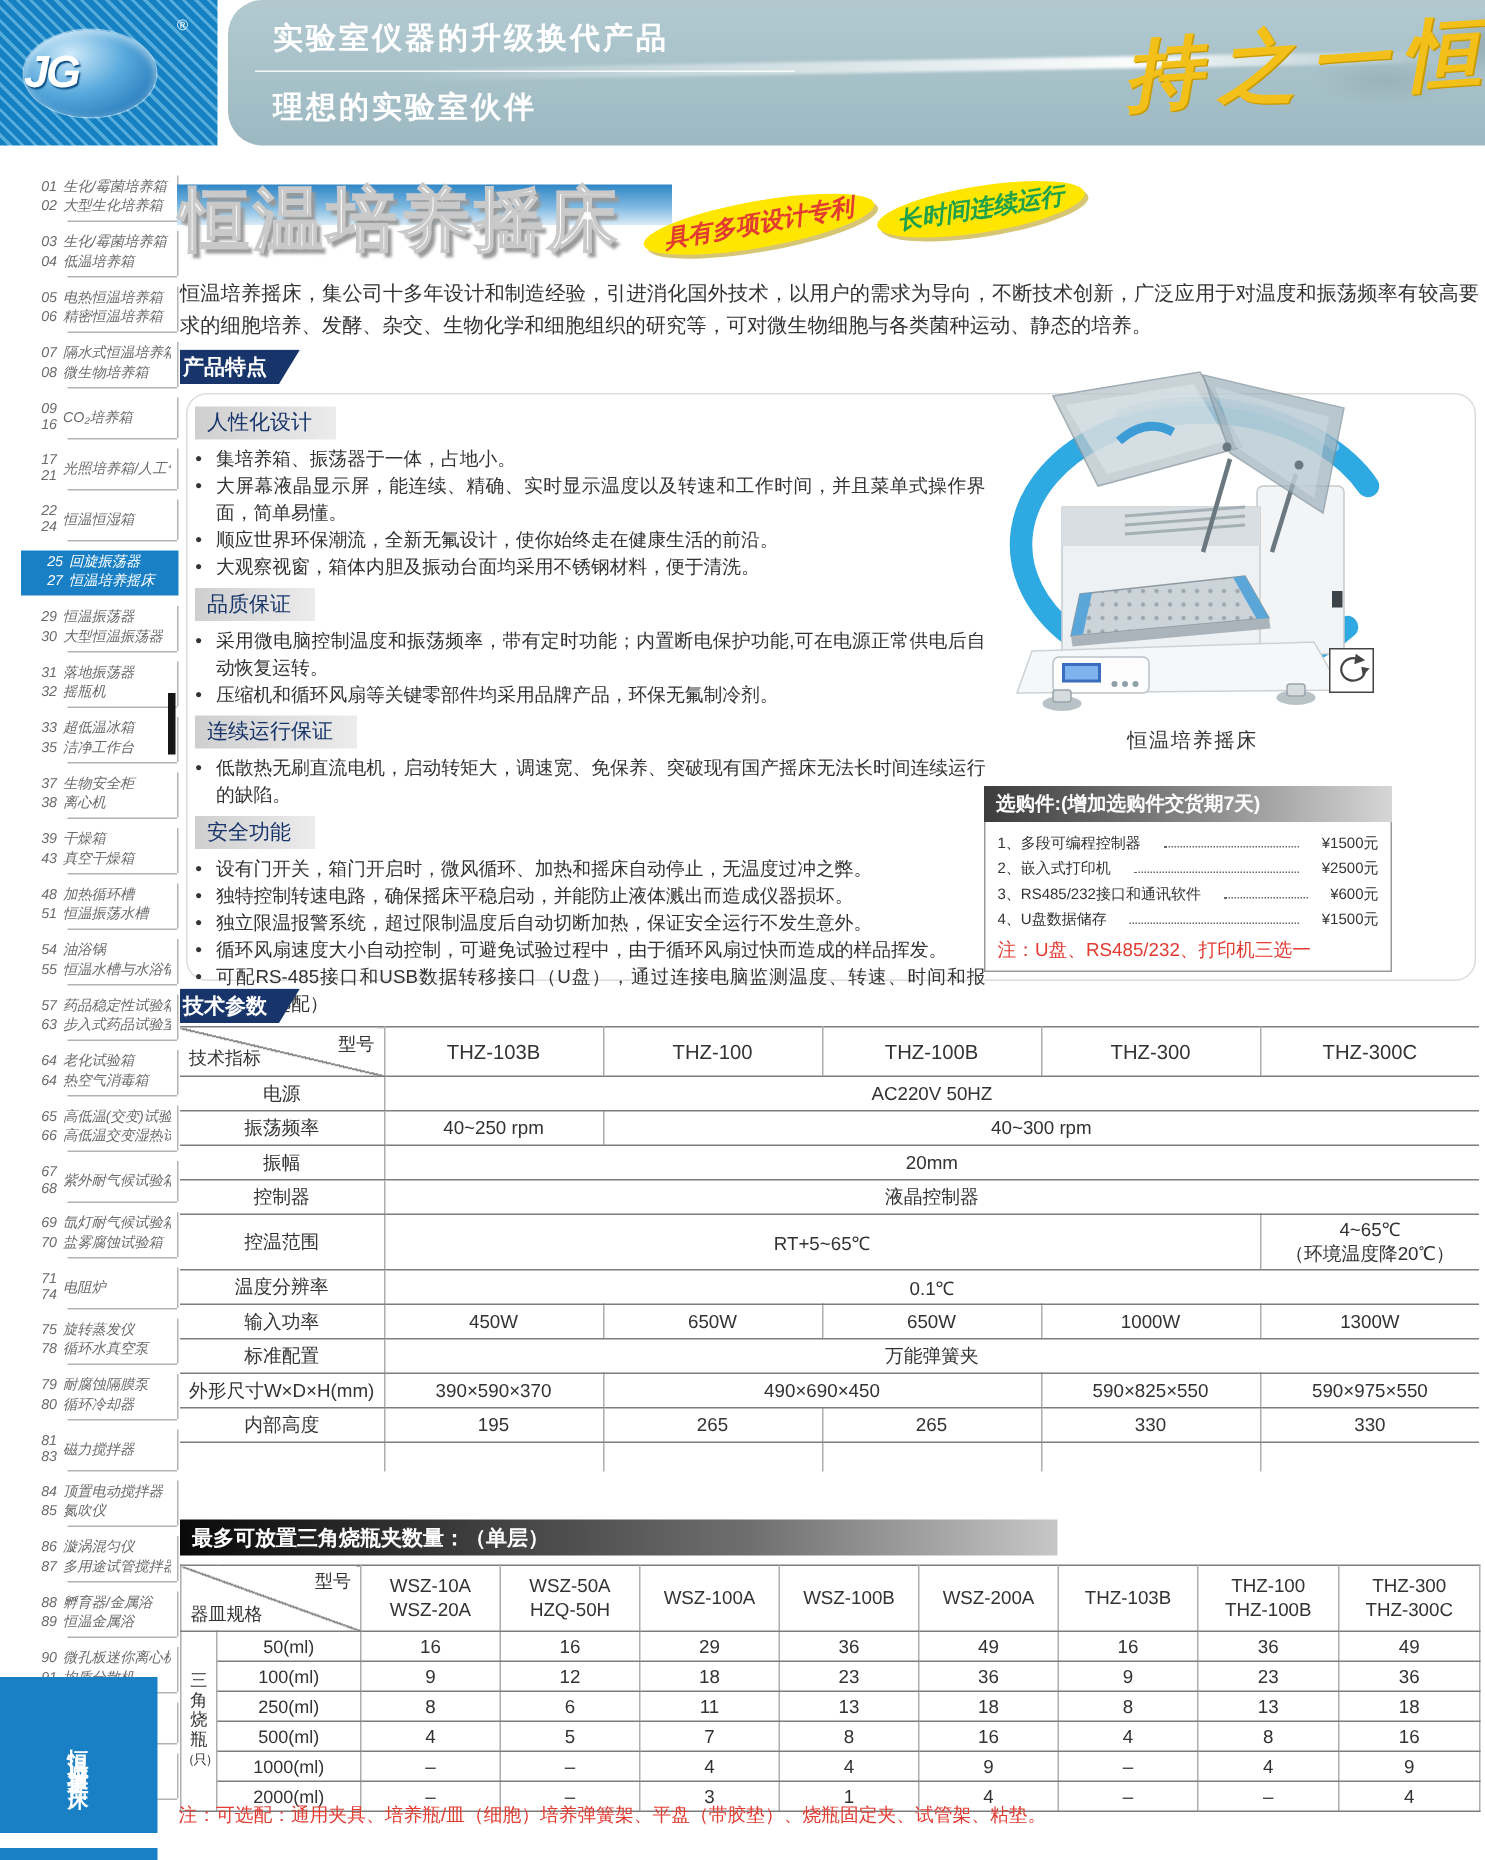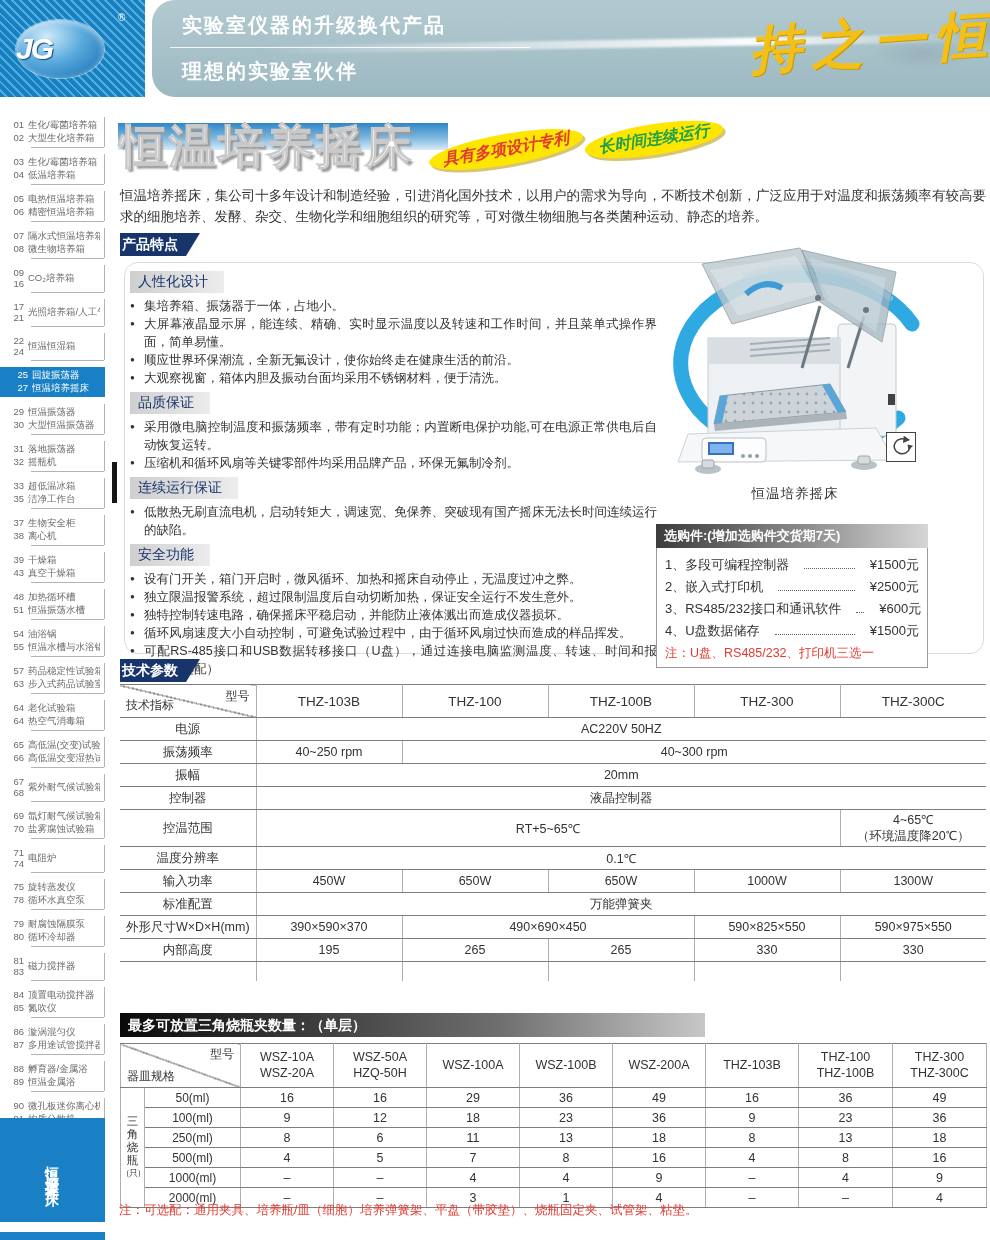--- a/index.html
+++ b/index.html
@@ -45,21 +45,21 @@
     color: #fff; letter-spacing: 2px; }
   .slogan2 { position: absolute; left: 30px; top: 58px; font-size: 20px; font-weight: bold;
     color: #fff; letter-spacing: 2px; }
   .slogan-divider { position: absolute; left: 18px; top: 47px; width: 360px; height: 1px;
     background: rgba(255,255,255,.85); }
   .calligraphy { position: absolute; right: 115px; top: 8px; font-size: 52px; font-weight: bold;
     font-style: italic; color: #f2c019; letter-spacing: 10px; transform: rotate(-4deg);
     text-shadow: 1px 1px 0 #c79a00; }
 
   
-  .sidebar { position: absolute; left: 0; top: 117px; width: 108px; }
+  .sidebar { position: absolute; left: 14px; top: 117px; width: 108px; font-style: italic; }
   .sgroup { position: relative; width: 105px; padding: 2px 4px 3px 0; margin-bottom: 7px;
     border-right: 1px solid #b3b3b3; }
   .sgroup::after { content: ""; position: absolute; right: 0; bottom: -1px; width: 70%;
     border-bottom: 1px solid #b3b3b3; }
   .srow { display: flex; line-height: 12.5px; }
   .snum { width: 24px; flex: none; text-align: right; margin-right: 4px;
     font-size: 9.5px; color: #6a6a6a; }
   .slabel { flex: 1; font-size: 9.5px; color: #6a6a6a; white-space: nowrap; overflow: hidden; }
   .sgroup.stack { display: flex; align-items: center; }
   .sgroup.stack .snums { width: 24px; flex: none; text-align: right; margin-right: 4px; }
@@ -117,21 +117,21 @@
   .product-caption { position: absolute; left: 650px; top: 485px; width: 290px; text-align: center;
     font-size: 13.5px; color: #333; letter-spacing: 1px; }
   .rotation-icon { position: absolute; left: 886px; top: 432px; width: 30px; height: 30px;
     border: 1px solid #444; background: #fff; }
 
   
   .options { position: absolute; left: 656px; top: 524px; width: 272px; }
   .opt-header { background: linear-gradient(90deg, #3c3c3c, #8c8c8c 55%, #d6d6d6);
     color: #fff; font-weight: bold; font-size: 13px; padding: 3px 8px; }
   .opt-box { border: 1px solid #999; border-top: none; padding: 6px 8px 5px; background: #fff; }
-  .opt-item { display: flex; align-items: baseline; font-size: 13px; line-height: 1.7; color: #333; gap: 12px; }
+  .opt-item { display: flex; align-items: baseline; font-size: 10px; line-height: 1.7; color: #333; gap: 12px; }
   .opt-name { flex: none; white-space: nowrap; }
   .opt-dots { flex: 1; border-bottom: 1.5px dotted #666; margin: 0 3px 4px; min-width: 8px; }
   .opt-price { flex: none; white-space: nowrap; }
   .opt-note { color: var(--alert-red, #e23b32); font-size: 12.5px; margin-top: 3px; }
 
   
   table { border-collapse: collapse; table-layout: fixed; }
   .tech-table { position: absolute; left: 120px; top: 684px; width: 866px; }
   .tech-table th, .tech-table td { border-top: 1px solid #7d7d7d; border-bottom: 1px solid #7d7d7d;
     border-left: 1px solid #aeaeae; border-right: 1px solid #aeaeae;
@@ -488,22 +488,22 @@
         <li>大屏幕液晶显示屏，能连续、精确、实时显示温度以及转速和工作时间，并且菜单式操作界面，简单易懂。</li>
         <li>顺应世界环保潮流，全新无氟设计，使你始终走在健康生活的前沿。</li>
         <li>大观察视窗，箱体内胆及振动台面均采用不锈钢材料，便于清洗。</li>
       </ul><div class="sub-h">品质保证</div><ul class="bullets">
         <li>采用微电脑控制温度和振荡频率，带有定时功能；内置断电保护功能,可在电源正常供电后自动恢复运转。</li>
         <li>压缩机和循环风扇等关键零部件均采用品牌产品，环保无氟制冷剂。</li>
       </ul><div class="sub-h">连续运行保证</div><ul class="bullets">
         <li>低散热无刷直流电机，启动转矩大，调速宽、免保养、突破现有国产摇床无法长时间连续运行的缺陷。</li>
       </ul><div class="sub-h">安全功能</div><ul class="bullets">
         <li>设有门开关，箱门开启时，微风循环、加热和摇床自动停止，无温度过冲之弊。</li>
+        <li>独特控制转速电路，确保摇床平稳启动，并能防止液体溅出而造成仪器损坏。</li>
         <li>独立限温报警系统，超过限制温度后自动切断加热，保证安全运行不发生意外。</li>
-        <li>独特控制转速电路，确保摇床平稳启动，并能防止液体溅出而造成仪器损坏。</li>
         <li>循环风扇速度大小自动控制，可避免试验过程中，由于循环风扇过快而造成的样品挥发。</li>
         <li>可配RS-485接口和USB数据转移接口（U盘），通过连接电脑监测温度、转速、时间和报警。（选配）</li>
       </ul></div>
 
   <svg class="product-fig" viewBox="0 0 290 235">
     <defs>
       <pattern id="trayDots" width="9" height="9" patternUnits="userSpaceOnUse">
         <circle cx="4" cy="4" r="1.4" fill="#8b969c"></circle>
       </pattern>
     </defs>

